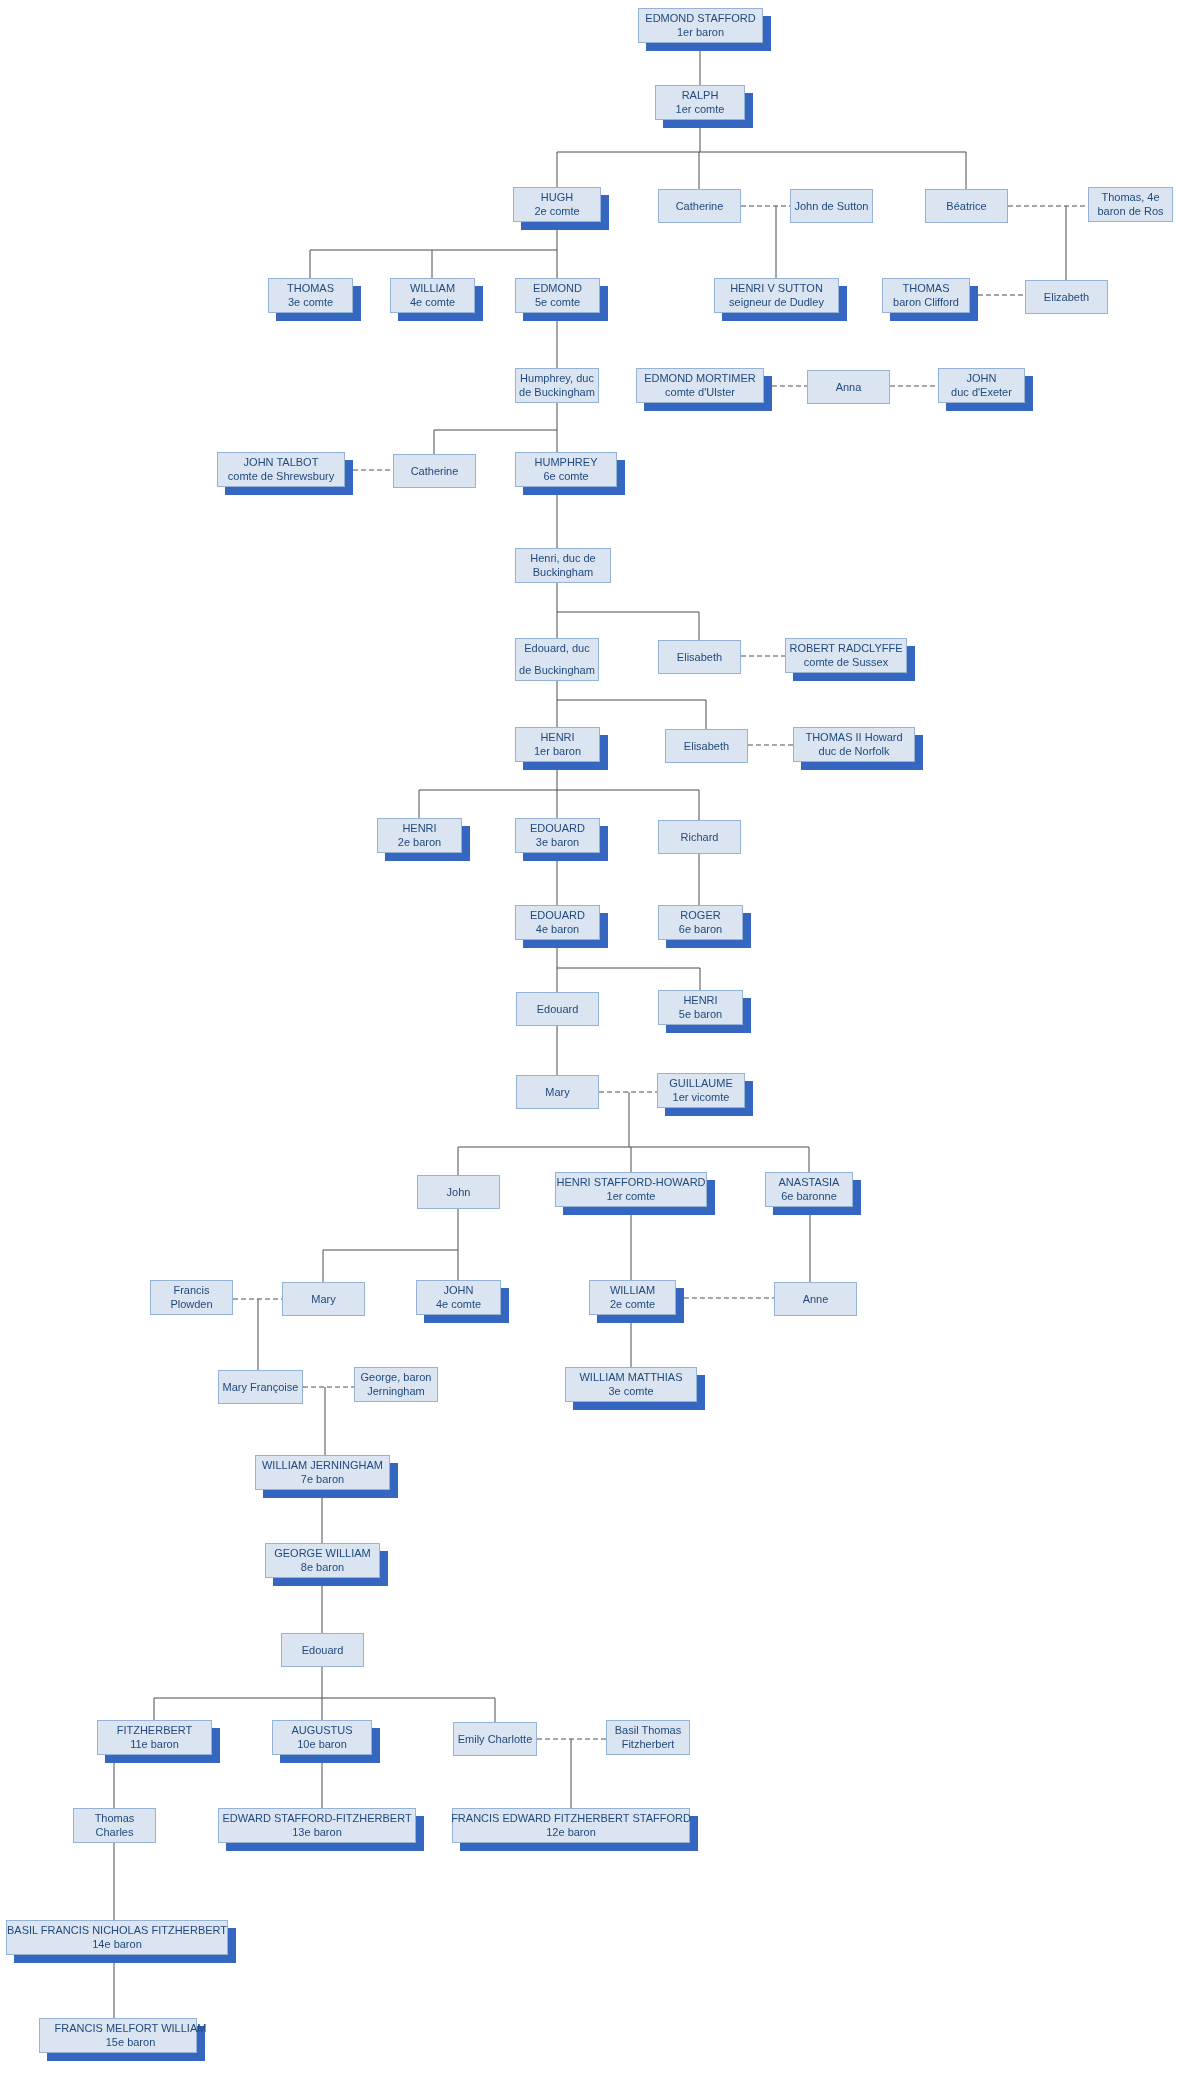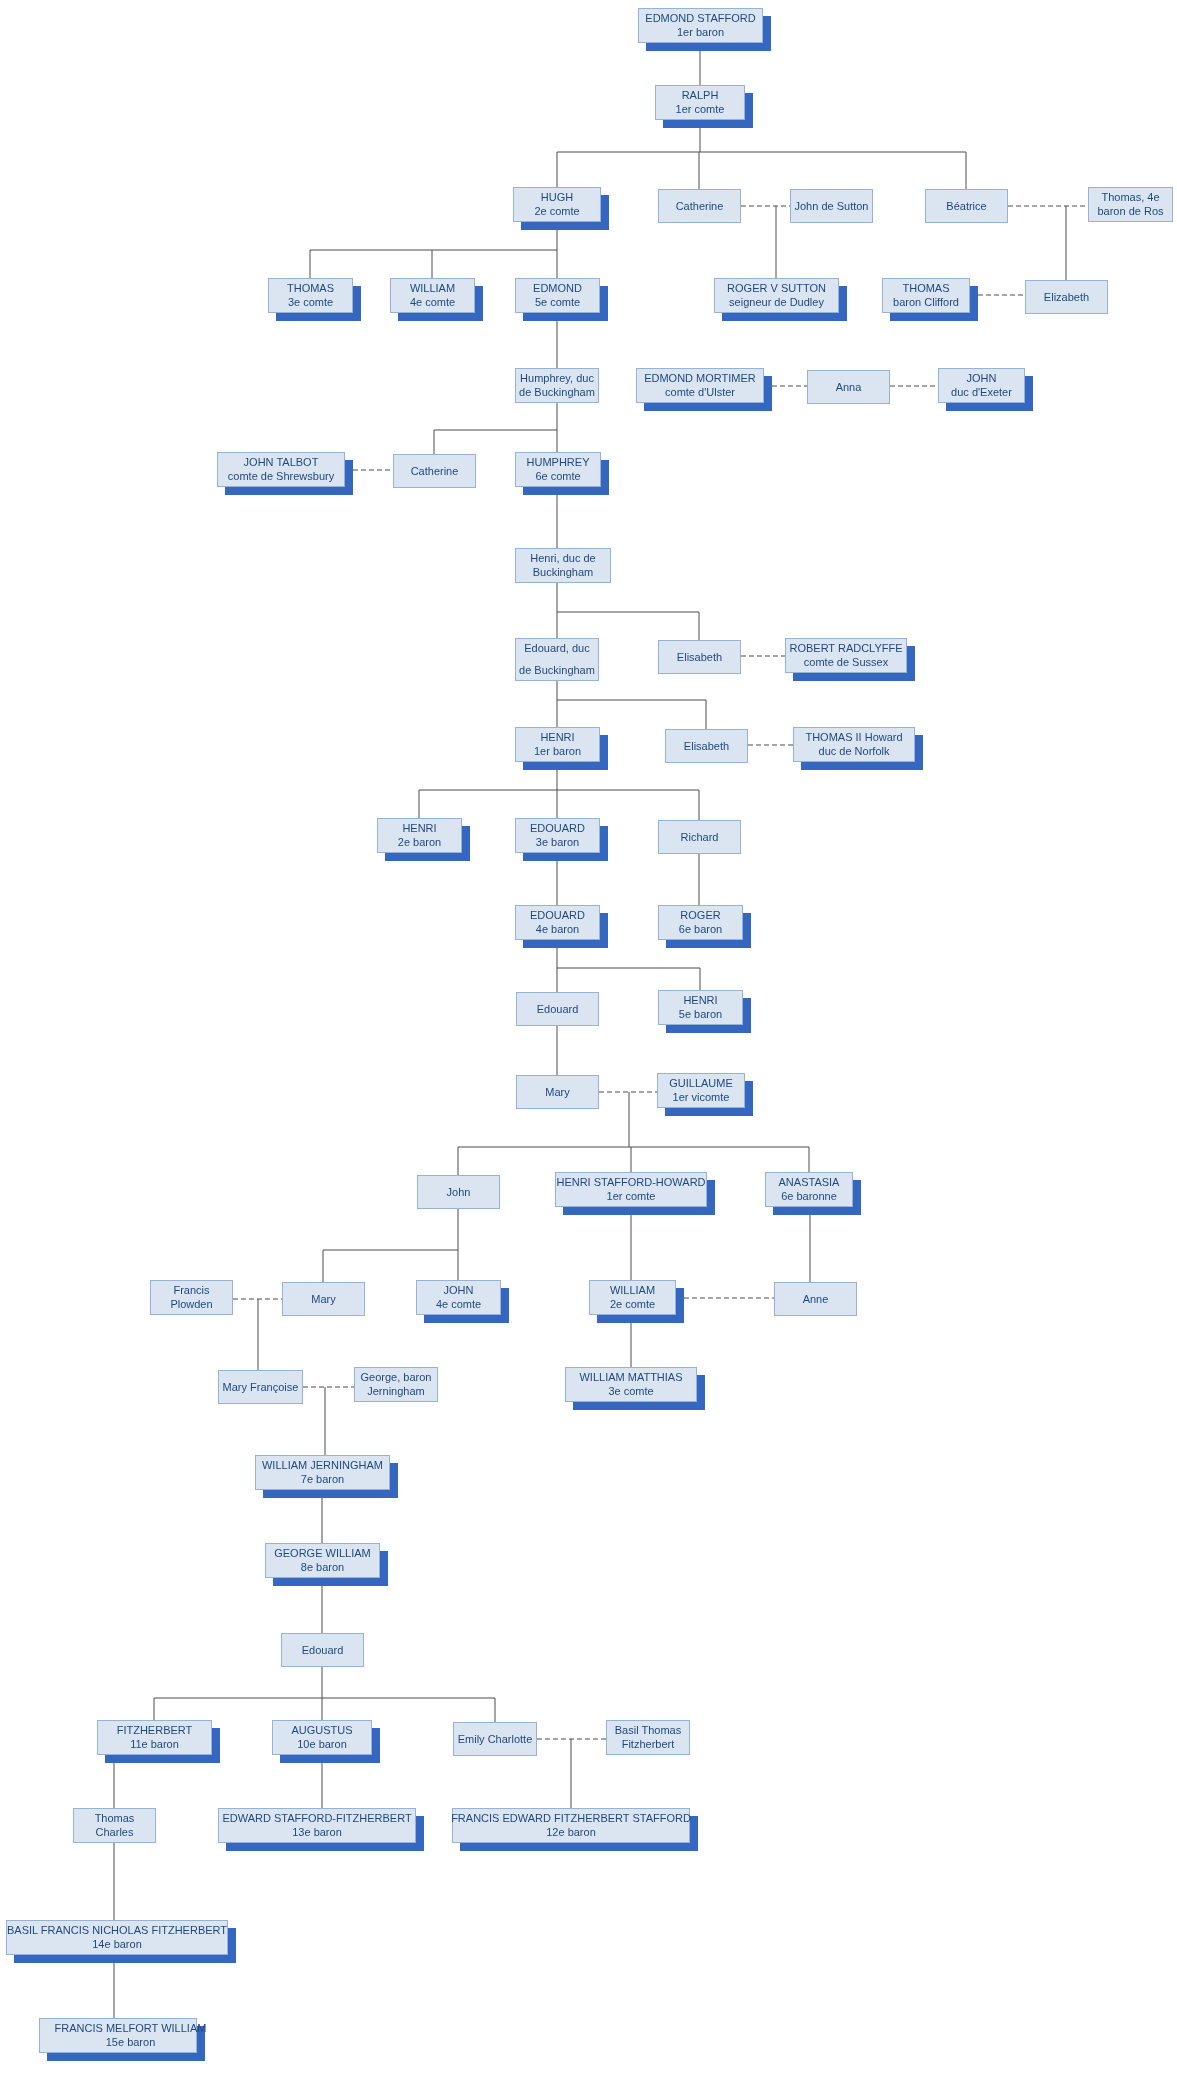--- a/index.html
+++ b/index.html
@@ -136,21 +136,21 @@
     </div>
   <div class="node shadow" style="left:390px;top:278px;width:85px;">
       <span>WILLIAM</span>
       <span>4e comte</span>
     </div>
   <div class="node shadow" style="left:515px;top:278px;width:85px;">
       <span>EDMOND</span>
       <span>5e comte</span>
     </div>
   <div class="node shadow" style="left:714px;top:278px;width:125px;">
-      <span>ROGER V SUTTON</span>
+      <span>HENRI V SUTTON</span>
       <span>seigneur de Dudley</span>
     </div>
   <div class="node shadow" style="left:882px;top:278px;width:88px;">
       <span>THOMAS</span>
       <span>baron Clifford</span>
     </div>
   <div class="node" style="left:1025px;top:280px;width:83px;">
       <span>Elizabeth</span>
     </div>
 
@@ -170,21 +170,21 @@
       <span>duc d'Exeter</span>
     </div>
 
   <div class="node shadow" style="left:217px;top:452px;width:128px;">
       <span>JOHN TALBOT</span>
       <span>comte de Shrewsbury</span>
     </div>
   <div class="node" style="left:393px;top:454px;width:83px;">
       <span>Catherine</span>
     </div>
-  <div class="node shadow" style="left:515px;top:452px;width:86px;">
+  <div class="node shadow" style="left:515px;top:452px;width:102px;">
       <span>HUMPHREY</span>
       <span>6e comte</span>
     </div>
 
   <div class="node" style="left:515px;top:548px;width:96px;">
       <span>Henri, duc de</span>
       <span>Buckingham</span>
     </div>
 
   <div class="node" style="left:515px;top:638px;width:84px;gap:8px;">

